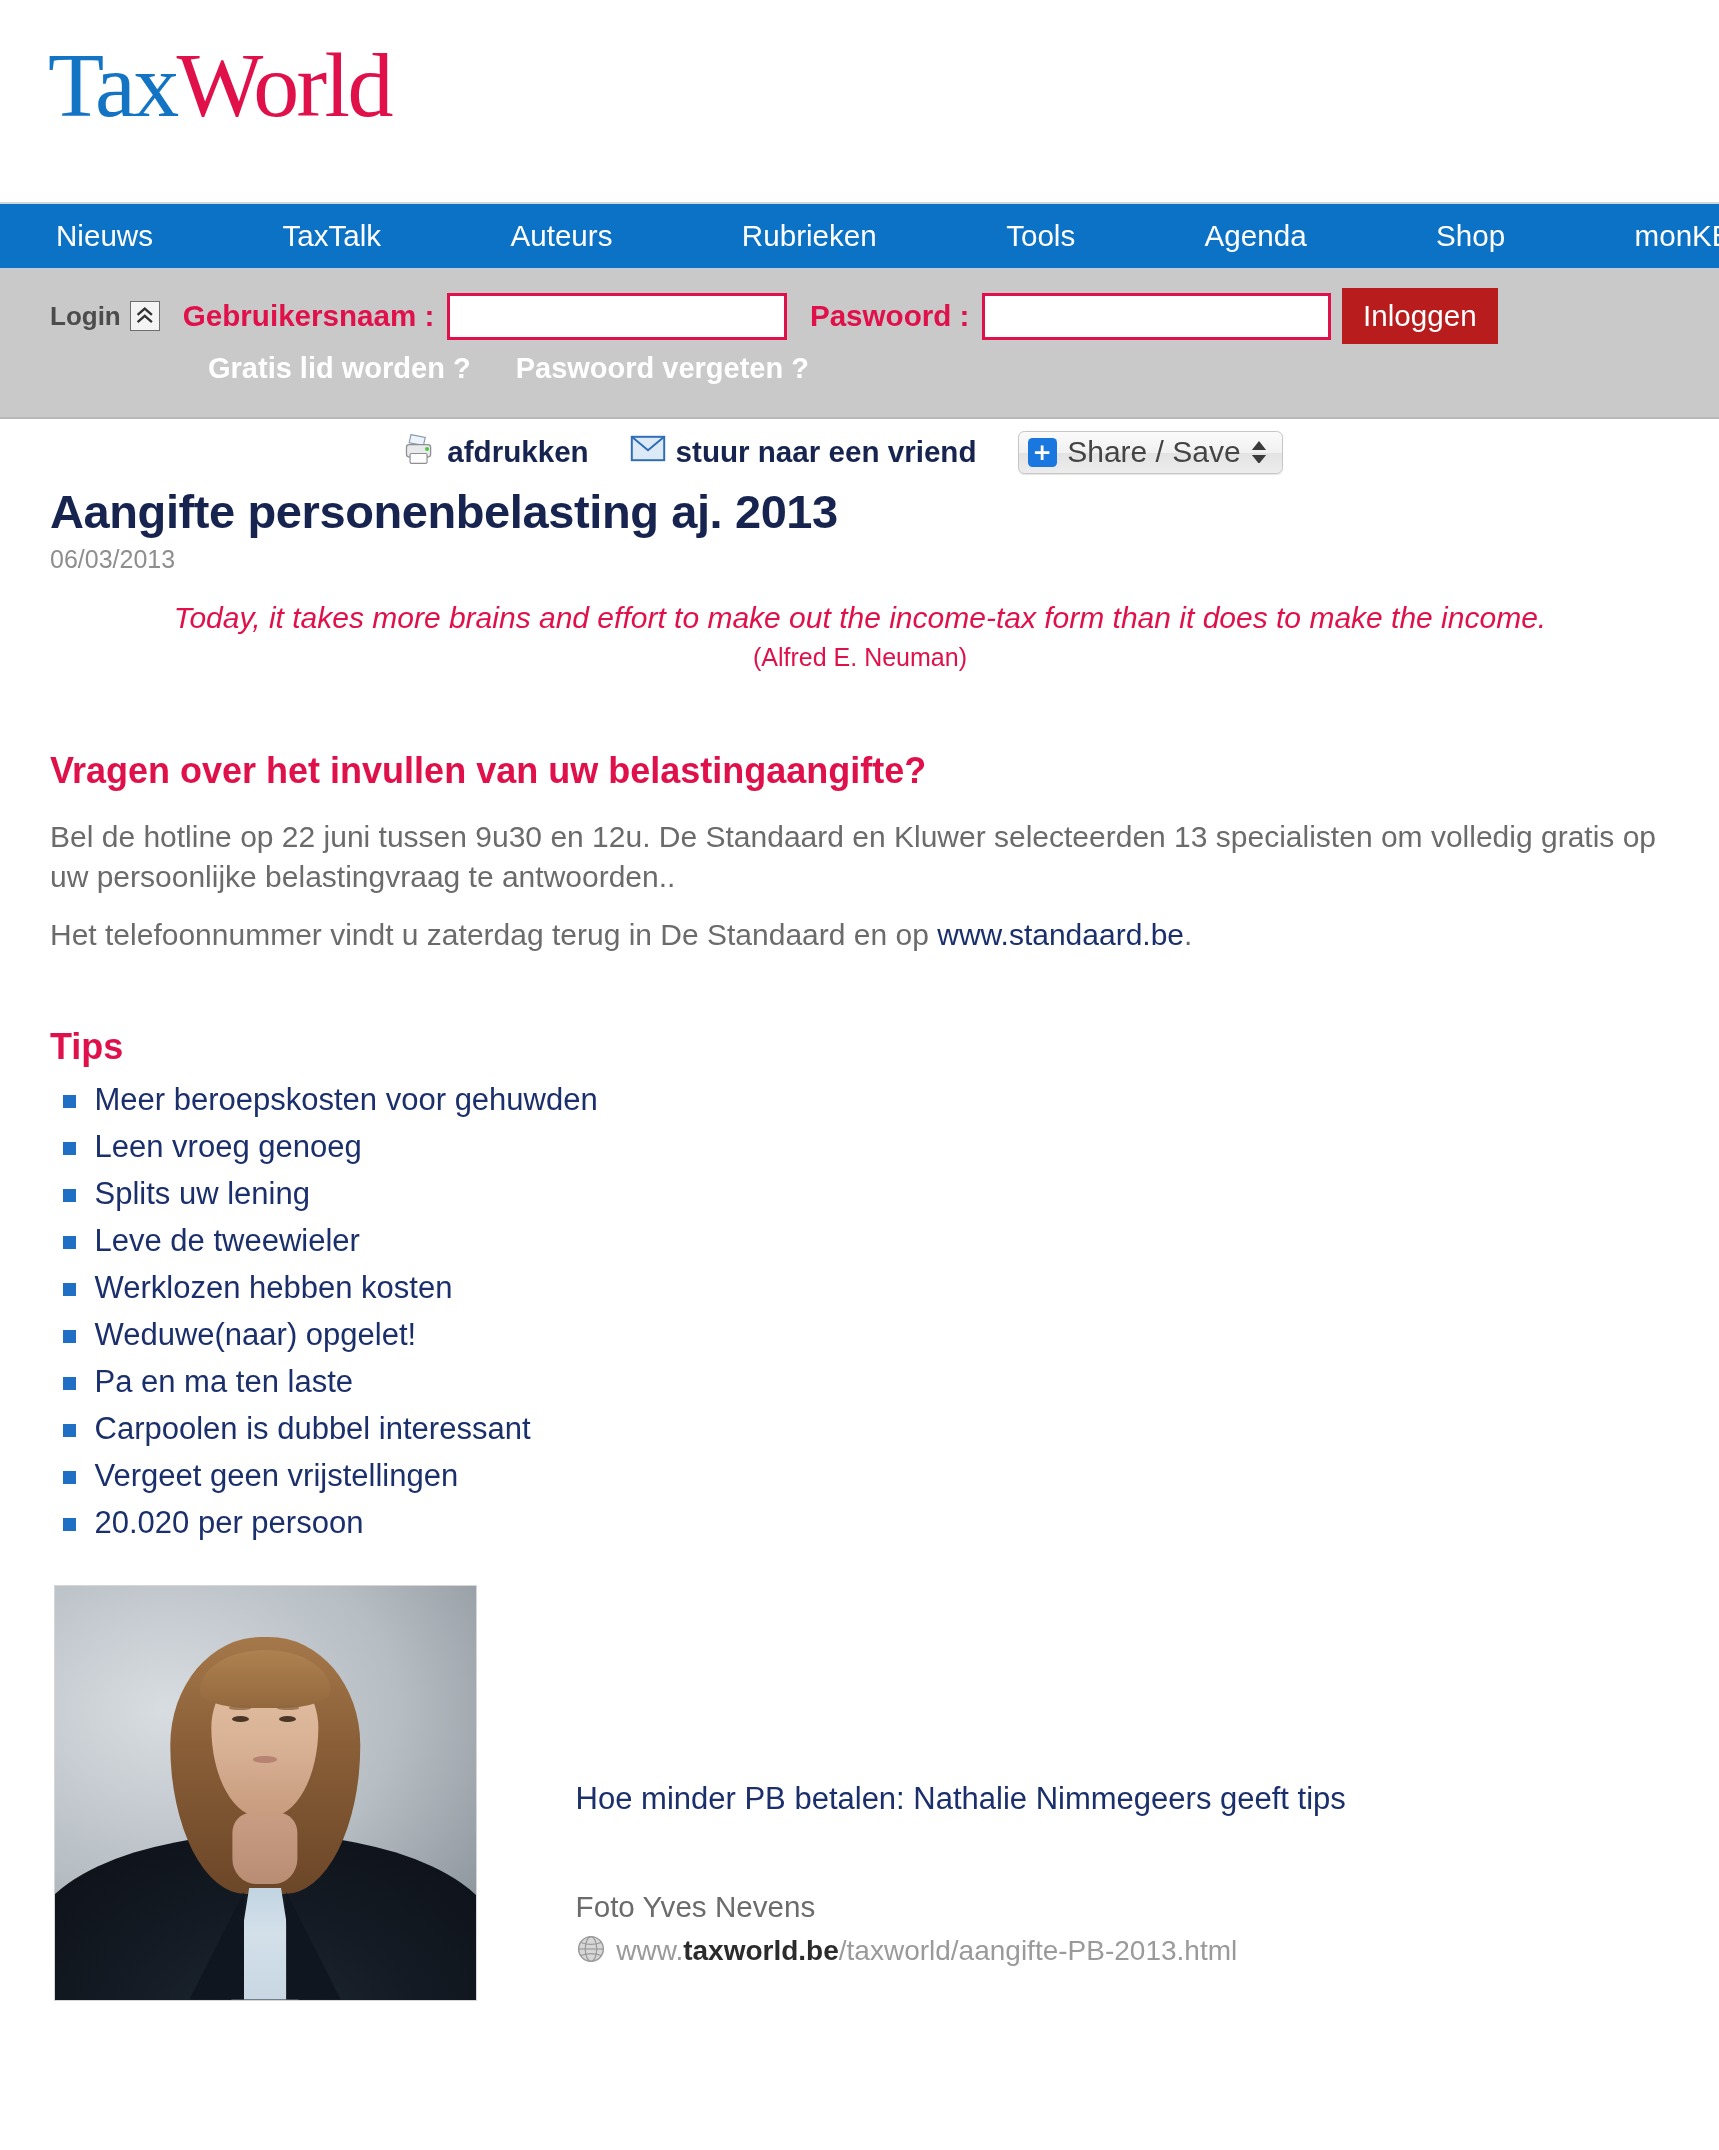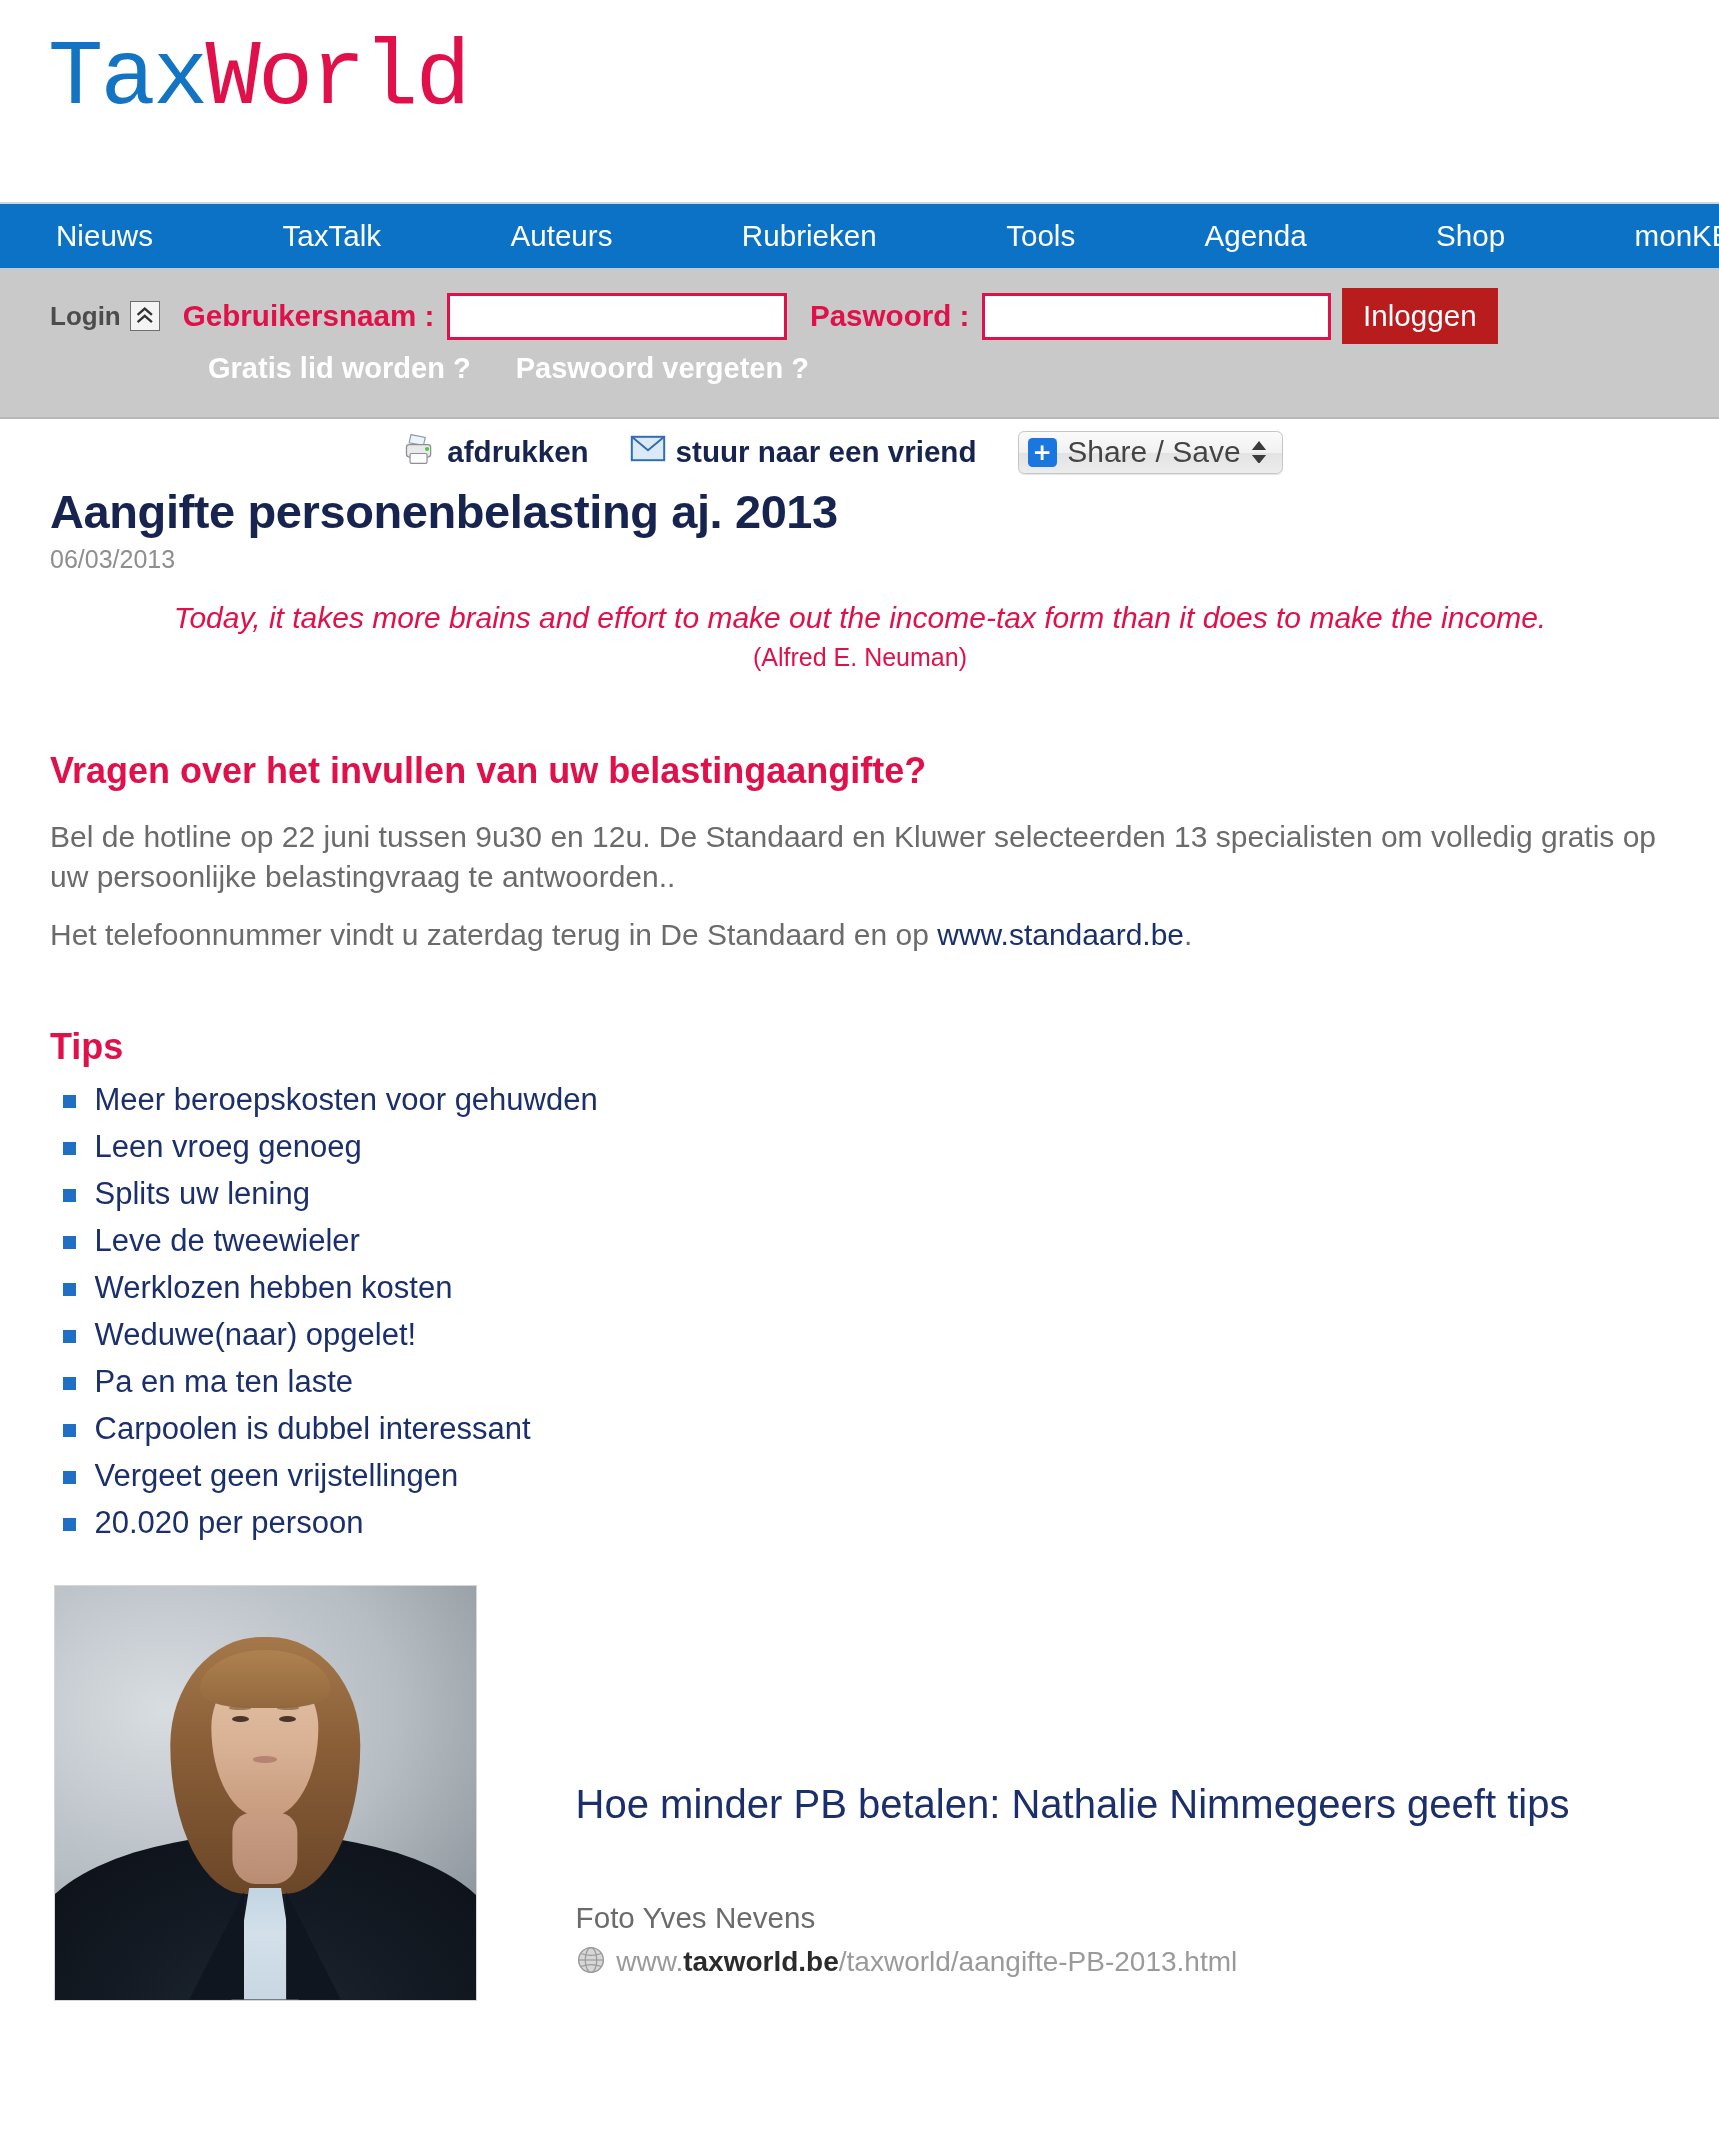--- a/index.html
+++ b/index.html
@@ -15,22 +15,22 @@
 
   
   .logo-bar {
     height: 202px;
     background: #ffffff;
     position: relative;
   }
   .logo {
     position: absolute;
     left: 48px;
-    top: 33px;
-    font-family: Liberation Mono, monospace;
+    top: 39px;
+    font-family: Liberation Serif, serif;
     font-size: 92px;
     font-weight: 400;
     letter-spacing: -2.7px;
     line-height: 1;
     white-space: nowrap;
     text-align: right;
   }
   .logo-tax { color: #1474c4; }
   .logo-world { color: #e0114a; }
 
@@ -376,21 +376,21 @@
   .ph-lapel-l { left: 32%; clip-path: polygon(100% 0%, 100% 100%, 0% 100%); }
   .ph-lapel-r { left: 55%; clip-path: polygon(0% 0%, 100% 100%, 0% 100%); }
 
   .caption-col {
     padding-left: 99px;
     padding-top: 195px;
     flex: 1;
   }
   .photo-caption {
     color: #1a2f6b;
-    font-size: 40px;
+    font-size: 31px;
     line-height: 1.2;
   }
   .photo-credit {
     color: #6b6b6b;
     font-size: 29.6px;
     margin-top: 73px;
   }
   .url-row {
     display: flex;
     align-items: center;

